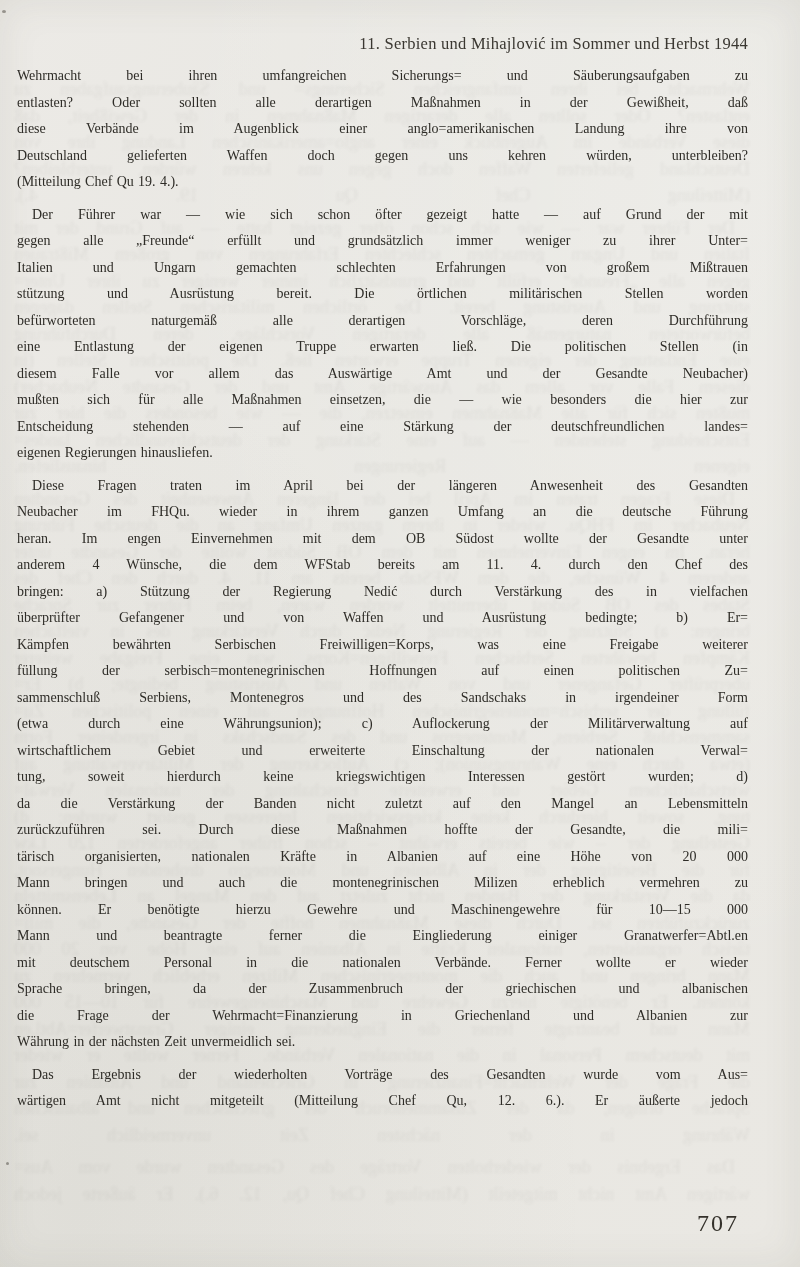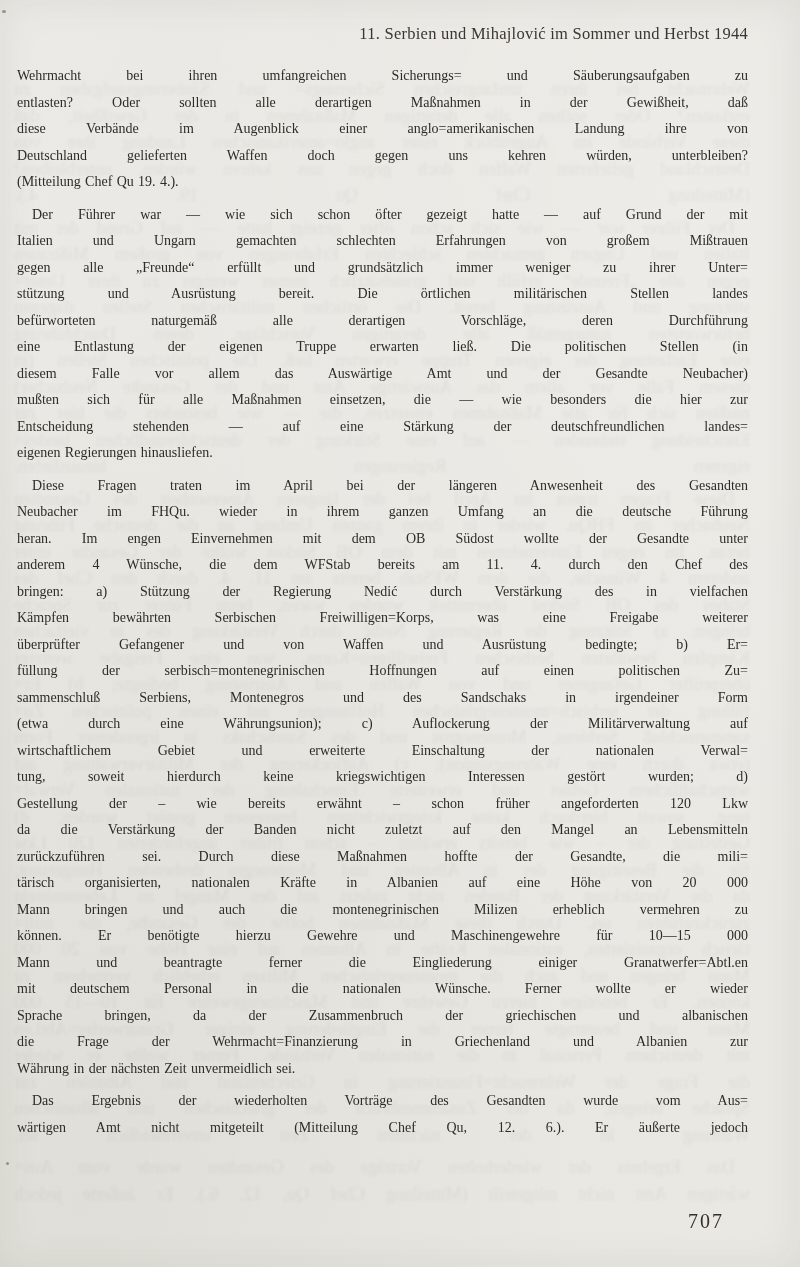--- a/index.html
+++ b/index.html
@@ -11,21 +11,21 @@
     background:
       radial-gradient(ellipse at 85% 15%, rgba(255,255,255,0.20), rgba(255,255,255,0) 55%),
       radial-gradient(ellipse at 10% 95%, rgba(120,115,100,0.08), rgba(120,115,100,0) 50%),
       linear-gradient(115deg, #eceae6 0%, #e8e7e2 45%, #eae8e3 100%);
     font-family: "Liberation Serif", "DejaVu Serif", serif;
     color: #2e2c27;
     box-shadow: inset 0 0 38px rgba(90,85,70,0.10);
   }
   .running-header {
     position: absolute;
-    top: 24px;
+    top: 34px;
     left: 17px;
     width: 731px;
     text-align: right;
     font-size: 16.5px;
     letter-spacing: 0.25px;
     color: #3a3731;
   }
   .body-text {
     position: absolute;
     top: 63px;
@@ -42,22 +42,22 @@
     text-align-last: justify;
     white-space: normal;
   }
   .line.last { text-align-last: left; }
   .line.first-indent { text-indent: 15px; }
   .page-number {
     position: absolute;
     top: 1210px;
     left: 688px;
     width: 60px;
-    text-align: left;
-    font-size: 20px;
+    text-align: center;
+    font-size: 24px;
     letter-spacing: 2px;
     color: #34312b;
     font-family: Liberation Serif, serif;
   }
   .ghost-layer {
     position: absolute;
     top: 76px;
     left: 14px;
     width: 736px;
     transform: scaleX(-1);
@@ -140,51 +140,50 @@
   <div class="body-text" id="body-text">
       <div class="paragraph">
         <div class="line">Wehrmacht bei ihren umfangreichen Sicherungs= und Säuberungsaufgaben zu</div>
         <div class="line">entlasten? Oder sollten alle derartigen Maßnahmen in der Gewißheit, daß</div>
         <div class="line">diese Verbände im Augenblick einer anglo=amerikanischen Landung ihre von</div>
         <div class="line">Deutschland gelieferten Waffen doch gegen uns kehren würden, unterbleiben?</div>
         <div class="line last">(Mitteilung Chef Qu 19. 4.).</div>
       </div>
       <div class="paragraph">
         <div class="line first-indent">Der Führer war — wie sich schon öfter gezeigt hatte — auf Grund der mit</div>
+        <div class="line">gegen alle „Freunde“ erfüllt und grundsätzlich immer weniger zu ihrer Unter=</div>
         <div class="line">Italien und Ungarn gemachten schlechten Erfahrungen von großem Mißtrauen</div>
-        <div class="line">gegen alle „Freunde“ erfüllt und grundsätzlich immer weniger zu ihrer Unter=</div>
-        <div class="line">stützung und Ausrüstung bereit. Die örtlichen militärischen Stellen landes</div>
+        <div class="line">stützung und Ausrüstung bereit. Die örtlichen militärischen Stellen worden</div>
         <div class="line">befürworteten naturgemäß alle derartigen Vorschläge, deren Durchführung</div>
         <div class="line">eine Entlastung der eigenen Truppe erwarten ließ. Die politischen Stellen (in</div>
         <div class="line">diesem Falle vor allem das Auswärtige Amt und der Gesandte Neubacher)</div>
         <div class="line">mußten sich für alle Maßnahmen einsetzen, die — wie besonders die hier zur</div>
         <div class="line">Entscheidung stehenden — auf eine Stärkung der deutschfreundlichen landes=</div>
         <div class="line last">eigenen Regierungen hinausliefen.</div>
       </div>
       <div class="paragraph">
         <div class="line first-indent">Diese Fragen traten im April bei der längeren Anwesenheit des Gesandten</div>
         <div class="line">Neubacher im FHQu. wieder in ihrem ganzen Umfang an die deutsche Führung</div>
         <div class="line">heran. Im engen Einvernehmen mit dem OB Südost wollte der Gesandte unter</div>
         <div class="line">anderem 4 Wünsche, die dem WFStab bereits am 11. 4. durch den Chef des</div>
         <div class="line">bringen: a) Stützung der Regierung Nedić durch Verstärkung des in vielfachen</div>
+        <div class="line">überprüfter Gefangener und von Waffen und Ausrüstung bedingte; b) Er=</div>
         <div class="line">Kämpfen bewährten Serbischen Freiwilligen=Korps, was eine Freigabe weiterer</div>
-        <div class="line">überprüfter Gefangener und von Waffen und Ausrüstung bedingte; b) Er=</div>
         <div class="line">füllung der serbisch=montenegrinischen Hoffnungen auf einen politischen Zu=</div>
         <div class="line">sammenschluß Serbiens, Montenegros und des Sandschaks in irgendeiner Form</div>
         <div class="line">(etwa durch eine Währungsunion); c) Auflockerung der Militärverwaltung auf</div>
         <div class="line">wirtschaftlichem Gebiet und erweiterte Einschaltung der nationalen Verwal=</div>
         <div class="line">tung, soweit hierdurch keine kriegswichtigen Interessen gestört wurden; d)</div>
-        <div class="line">Gestellung der – wie bereits erwähnt – schon früher angeforderten 120 Lkw</div>
         <div class="line">da die Verstärkung der Banden nicht zuletzt auf den Mangel an Lebensmitteln</div>
         <div class="line">zurückzuführen sei. Durch diese Maßnahmen hoffte der Gesandte, die mili=</div>
         <div class="line">tärisch organisierten, nationalen Kräfte in Albanien auf eine Höhe von 20 000</div>
         <div class="line">Mann bringen und auch die montenegrinischen Milizen erheblich vermehren zu</div>
         <div class="line">können. Er benötigte hierzu Gewehre und Maschinengewehre für 10—15 000</div>
         <div class="line">Mann und beantragte ferner die Eingliederung einiger Granatwerfer=Abtl.en</div>
-        <div class="line">mit deutschem Personal in die nationalen Wünsche. Ferner wollte er wieder</div>
+        <div class="line">mit deutschem Personal in die nationalen Verbände. Ferner wollte er wieder</div>
         <div class="line">Sprache bringen, da der Zusammenbruch der griechischen und albanischen</div>
         <div class="line">die Frage der Wehrmacht=Finanzierung in Griechenland und Albanien zur</div>
         <div class="line last">Währung in der nächsten Zeit unvermeidlich sei.</div>
       </div>
       <div class="paragraph">
         <div class="line first-indent">Das Ergebnis der wiederholten Vorträge des Gesandten wurde vom Aus=</div>
         <div class="line">wärtigen Amt nicht mitgeteilt (Mitteilung Chef Qu, 12. 6.). Er äußerte jedoch</div>
       </div>
     </div>
 

